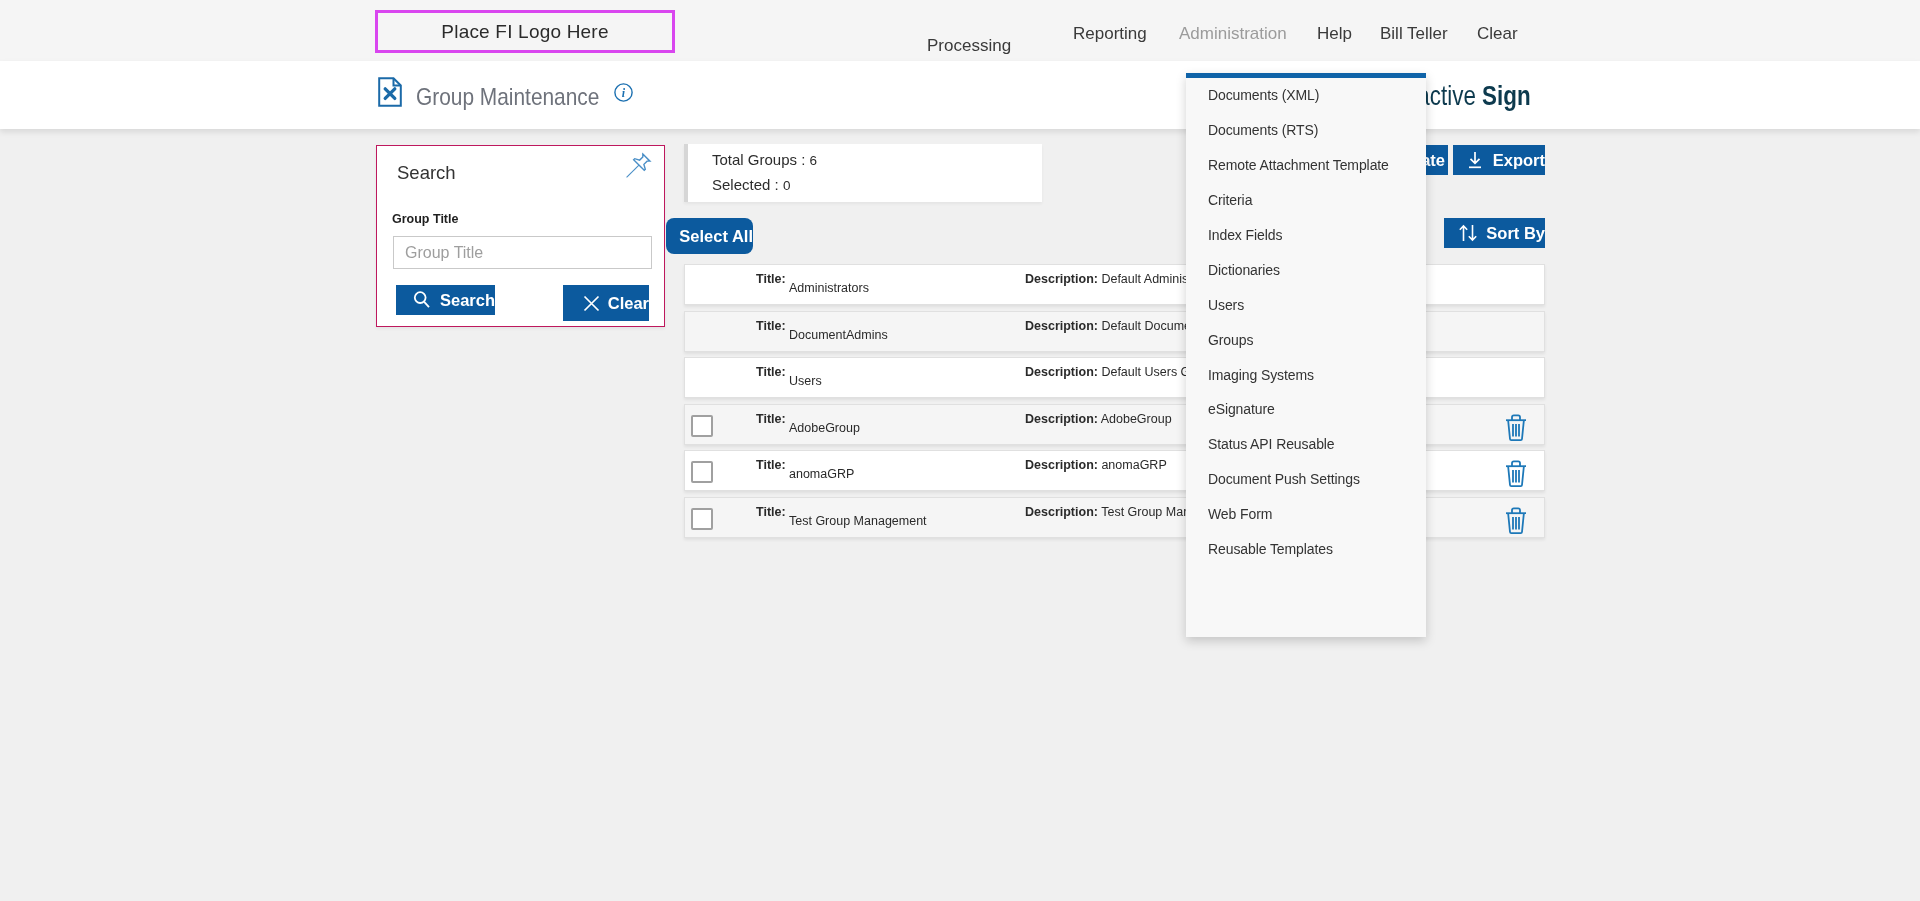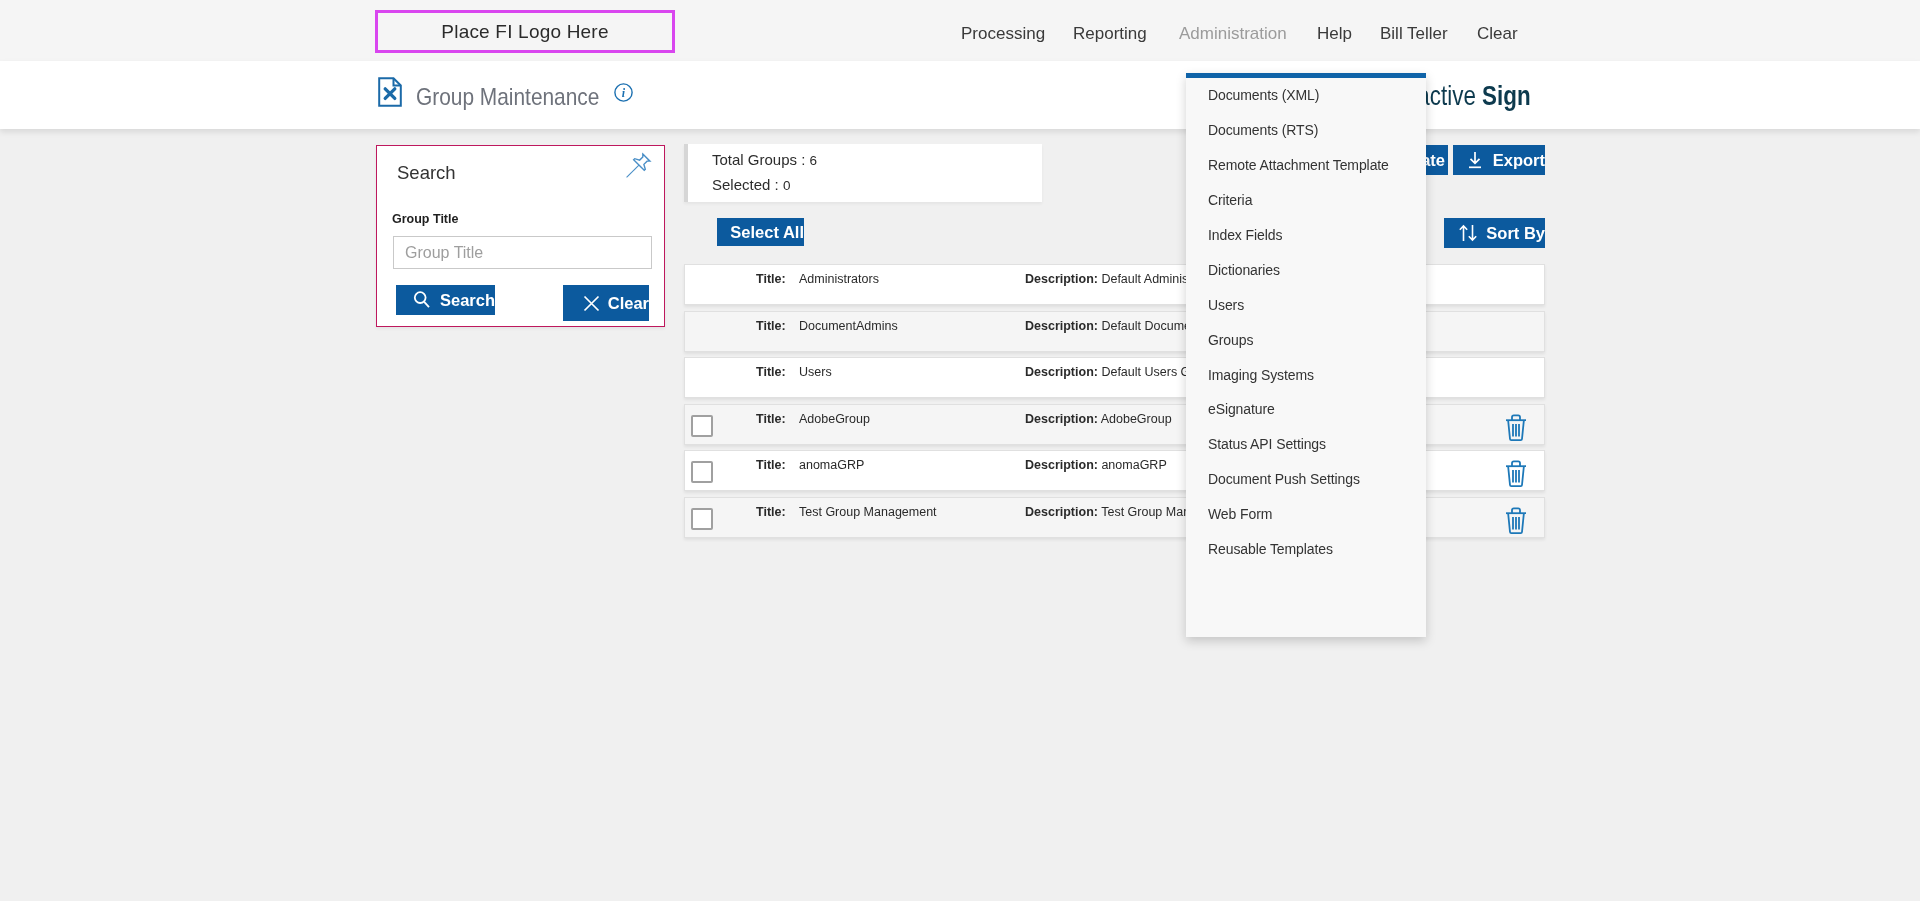--- a/index.html
+++ b/index.html
@@ -32,37 +32,37 @@
     justify-content:flex-end; font-weight:700; white-space:nowrap; }
   
   #tcard { position:absolute; left:684px; top:144px; width:358px; height:58px; background:#fff;
     border-left:4px solid #d6d6d6; box-shadow:0 2px 3px rgba(0,0,0,0.05); }
   #tcard div { position:absolute; left:24px; font-size:15px; color:#2c2c2c; }
   
   .row { position:absolute; left:684px; width:861px; height:41px; border:1px solid #e0e0e0;
     background:#fff; font-size:12.5px; color:#2a2a2a; box-shadow:0 2px 3px rgba(0,0,0,0.07); }
   .row.alt { background:#f5f5f5; }
   .row .t { position:absolute; left:71px; top:7px; }
-  .row .tv { position:absolute; left:104px; top:7px;margin-left:10px; }
+  .row .tv { position:absolute; left:104px; top:16px; }
   .row .d { position:absolute; left:340px; top:7px; }
   .row b { font-weight:700; }
   .cb { position:absolute; left:6px; top:10px; width:22px; height:22px; border:2px solid #a0a0a0;
     background:#fff; border-radius:2px; }
   .trash { position:absolute; left:819px; top:8px; }
   
   #menu { position:absolute; left:1186px; top:73px; width:240px; height:564px; background:#f8f8f8;
     border-top:5px solid #0f63a8; box-shadow:0 4px 10px rgba(0,0,0,0.18); z-index:30; }
   #menu .mi { height:34.9px; display:flex; align-items:center; padding-left:22px;
     font-size:14px; letter-spacing:-0.1px; color:#333; }
 </style>
 </head>
 <body>
 <div id="topbar">
   <div id="logobox">Place FI Logo Here</div>
-  <div class="nav" style="left:961px;">Processing</div>
+  <div class="nav" style="left:927px;margin-top:12px;">Processing</div>
   <div class="nav" style="left:1073px;">Reporting</div>
   <div class="nav" style="left:1179px; color:#9b9b9b;">Administration</div>
   <div class="nav" style="left:1317px;">Help</div>
   <div class="nav" style="left:1380px;">Bill Teller</div>
   <div class="nav" style="left:1477px;">Clear</div>
 </div>
 <div id="band"></div>
 <svg class="abs" style="left:378px; top:77px;" width="24" height="30" viewBox="0 0 24 30">
   <path d="M1.2 1.2 H15.5 L22.8 8.5 V28.8 H1.2 Z" fill="#fff" stroke="#1b6aa8" stroke-width="2"></path>
   <path d="M15.5 1.2 V8.5 H22.8" fill="none" stroke="#1b6aa8" stroke-width="2"></path>
@@ -94,21 +94,21 @@
     <svg width="17" height="17" viewBox="0 0 17 17" style="margin-right:8px;">
       <path d="M1.5 1.5 L15.5 15.5 M15.5 1.5 L1.5 15.5" stroke="#fff" stroke-width="1.7"></path>
     </svg>Clear</div>
 </div>
 
 <div id="tcard">
   <div style="top:7px;">Total Groups : <span style="font-size:13.5px;">6</span></div>
   <div style="top:32px;">Selected : <span style="font-size:13.5px;">0</span></div>
 </div>
 
-<div class="bluebtn" style="left:717px; top:218px; width:87px; height:28px; font-size:16.5px;">Select All</div>
+<div class="bluebtn" style="left:666px; top:218px; width:87px; height:36px; font-size:16.5px;border-radius:8px;">Select All</div>
 
 <div class="bluebtn" style="left:1352px; top:145px; width:96px; height:30px; font-size:16.5px; justify-content:flex-end; padding-right:3px;">
   <svg width="16" height="16" viewBox="0 0 16 16" style="margin-right:7px;">
     <path d="M8 1 V15 M1 8 H15" stroke="#fff" stroke-width="1.8"></path>
   </svg>Create</div>
 
 <div class="bluebtn" style="left:1453px; top:145px; width:92px; height:30px; font-size:16.5px;">
   <svg width="20" height="20" viewBox="0 0 20 20" style="margin-right:8px;">
     <path d="M10 2 V13 M5.5 8.8 L10 13.4 L14.5 8.8" fill="none" stroke="#fff" stroke-width="1.7"></path>
     <path d="M4 17.3 H16" stroke="#fff" stroke-width="1.7"></path>
@@ -176,17 +176,17 @@
   <div class="mi">Documents (XML)</div>
   <div class="mi">Documents (RTS)</div>
   <div class="mi">Remote Attachment Template</div>
   <div class="mi">Criteria</div>
   <div class="mi">Index Fields</div>
   <div class="mi">Dictionaries</div>
   <div class="mi">Users</div>
   <div class="mi">Groups</div>
   <div class="mi">Imaging Systems</div>
   <div class="mi">eSignature</div>
-  <div class="mi">Status API Settings</div>
+  <div class="mi">Status API Reusable</div>
   <div class="mi">Document Push Settings</div>
   <div class="mi">Web Form</div>
   <div class="mi">Reusable Templates</div>
 </div>
 
 </body></html>

